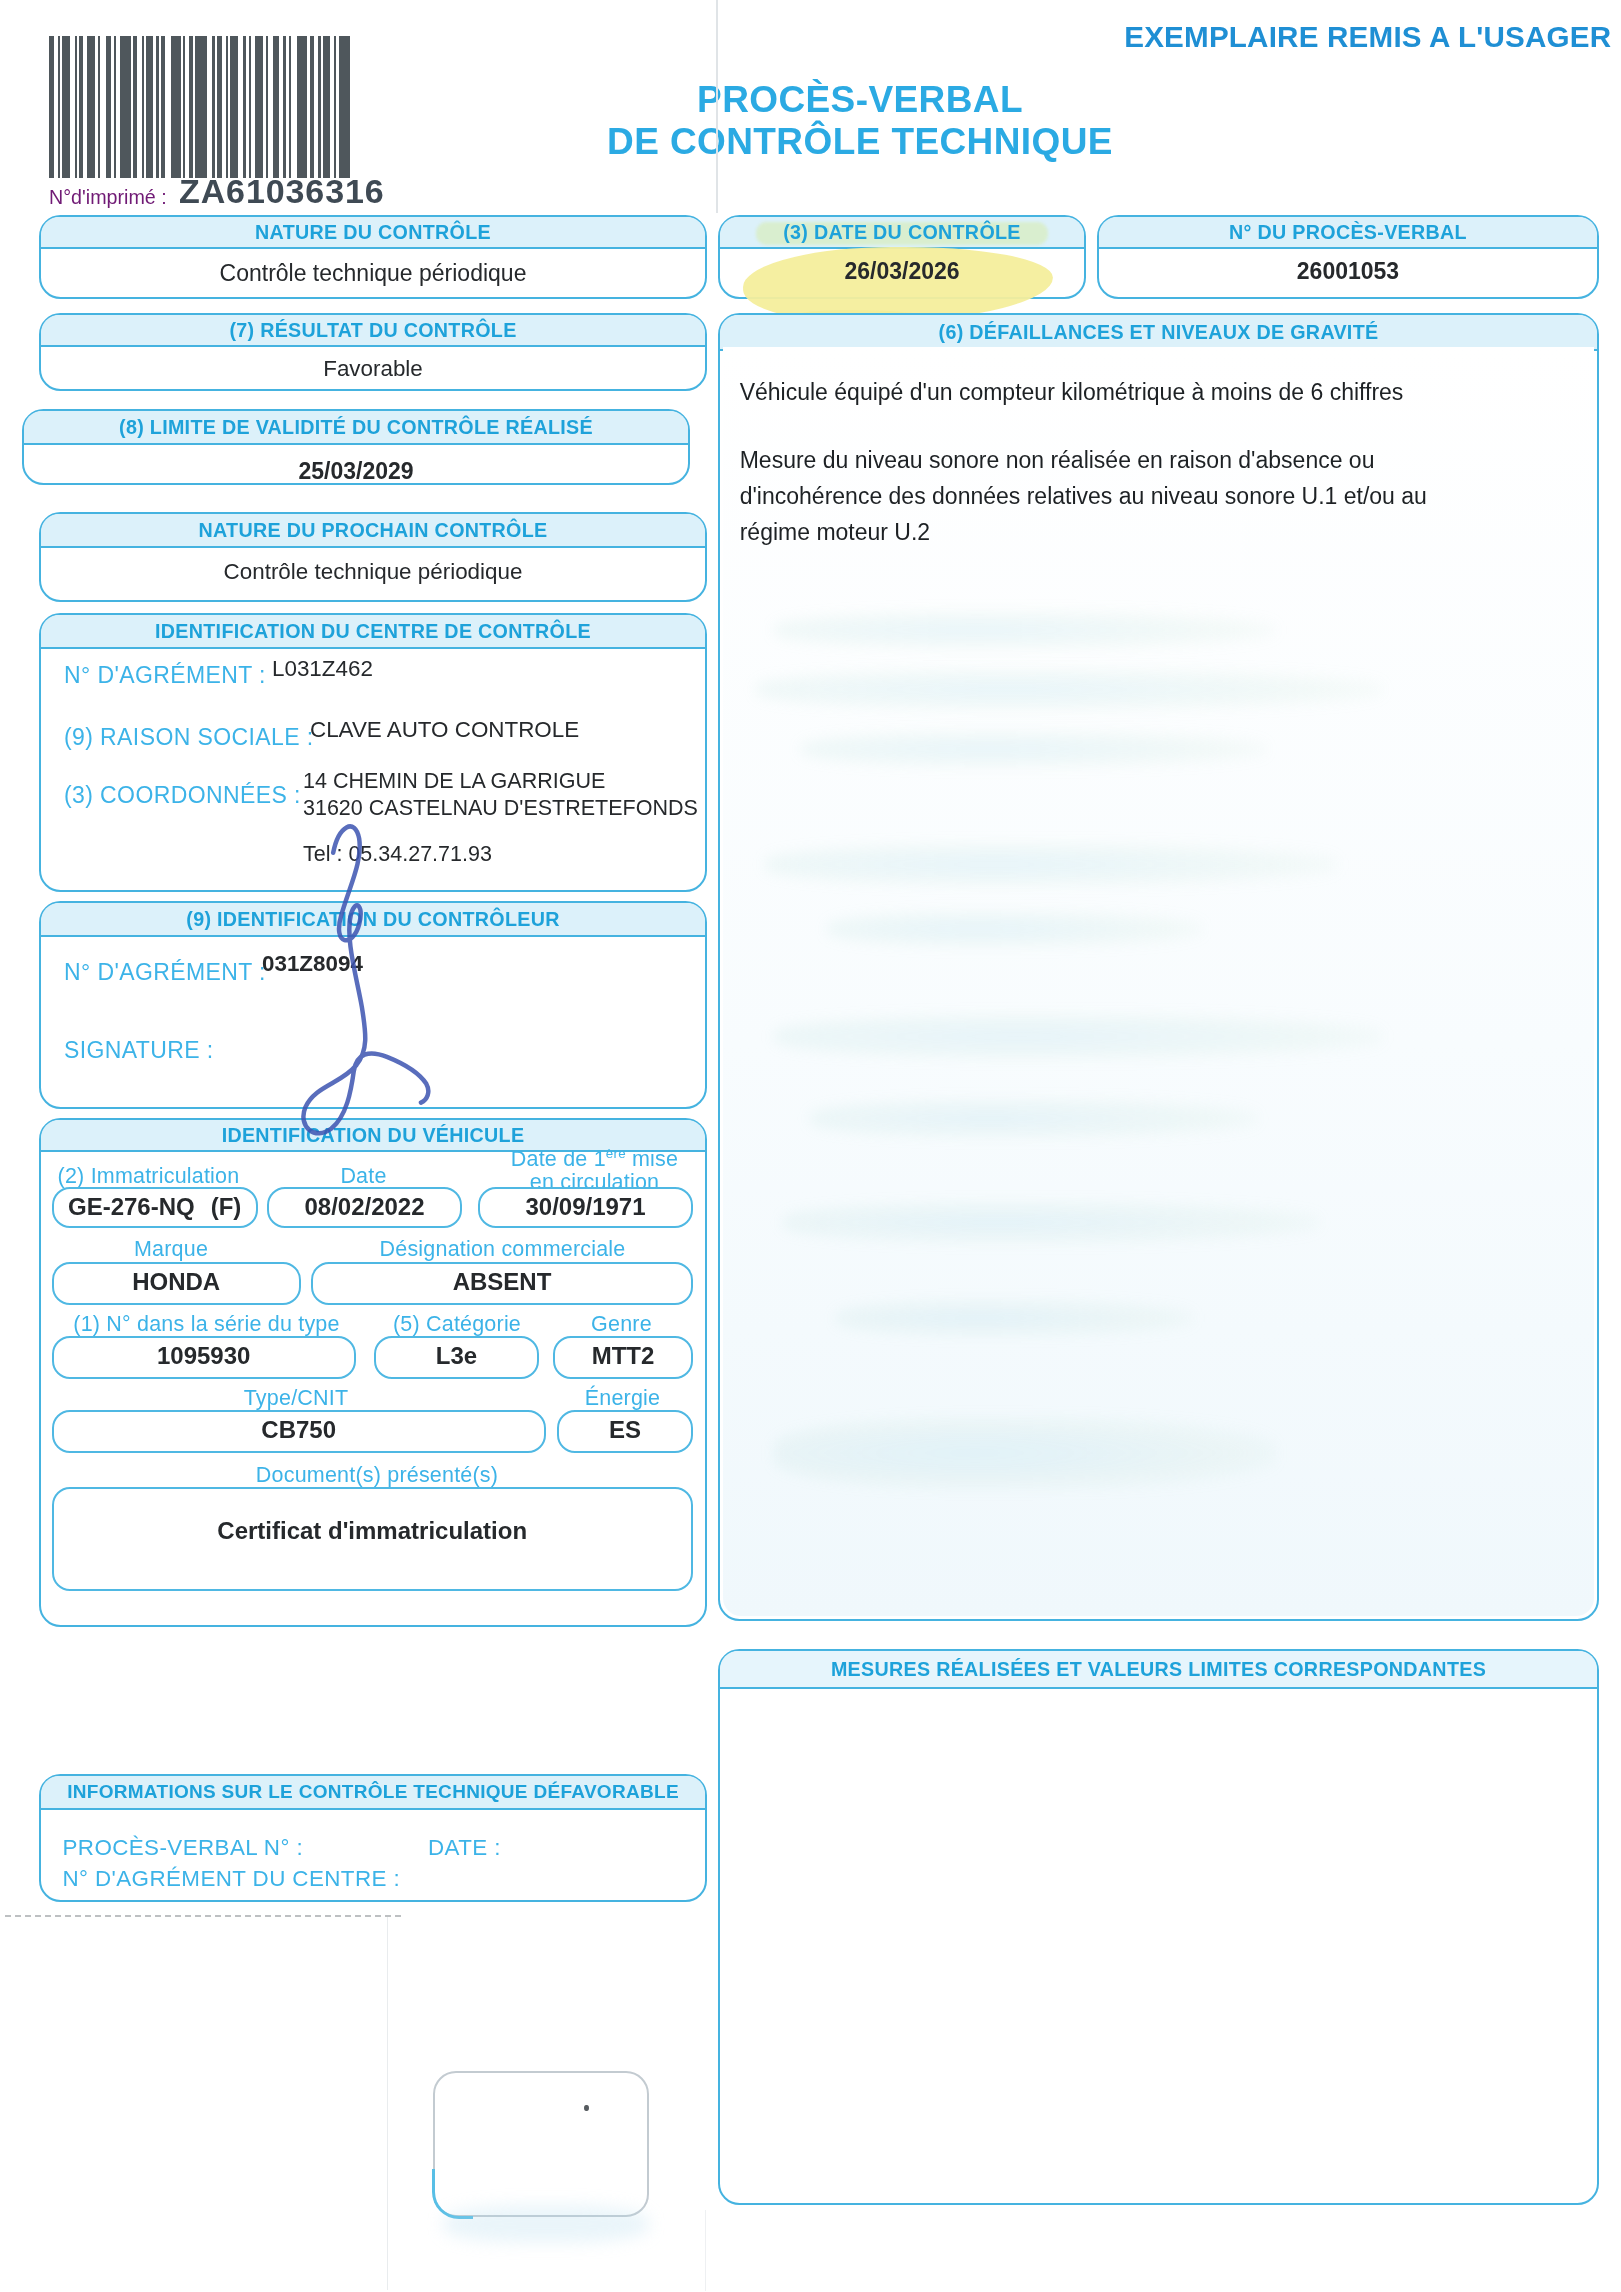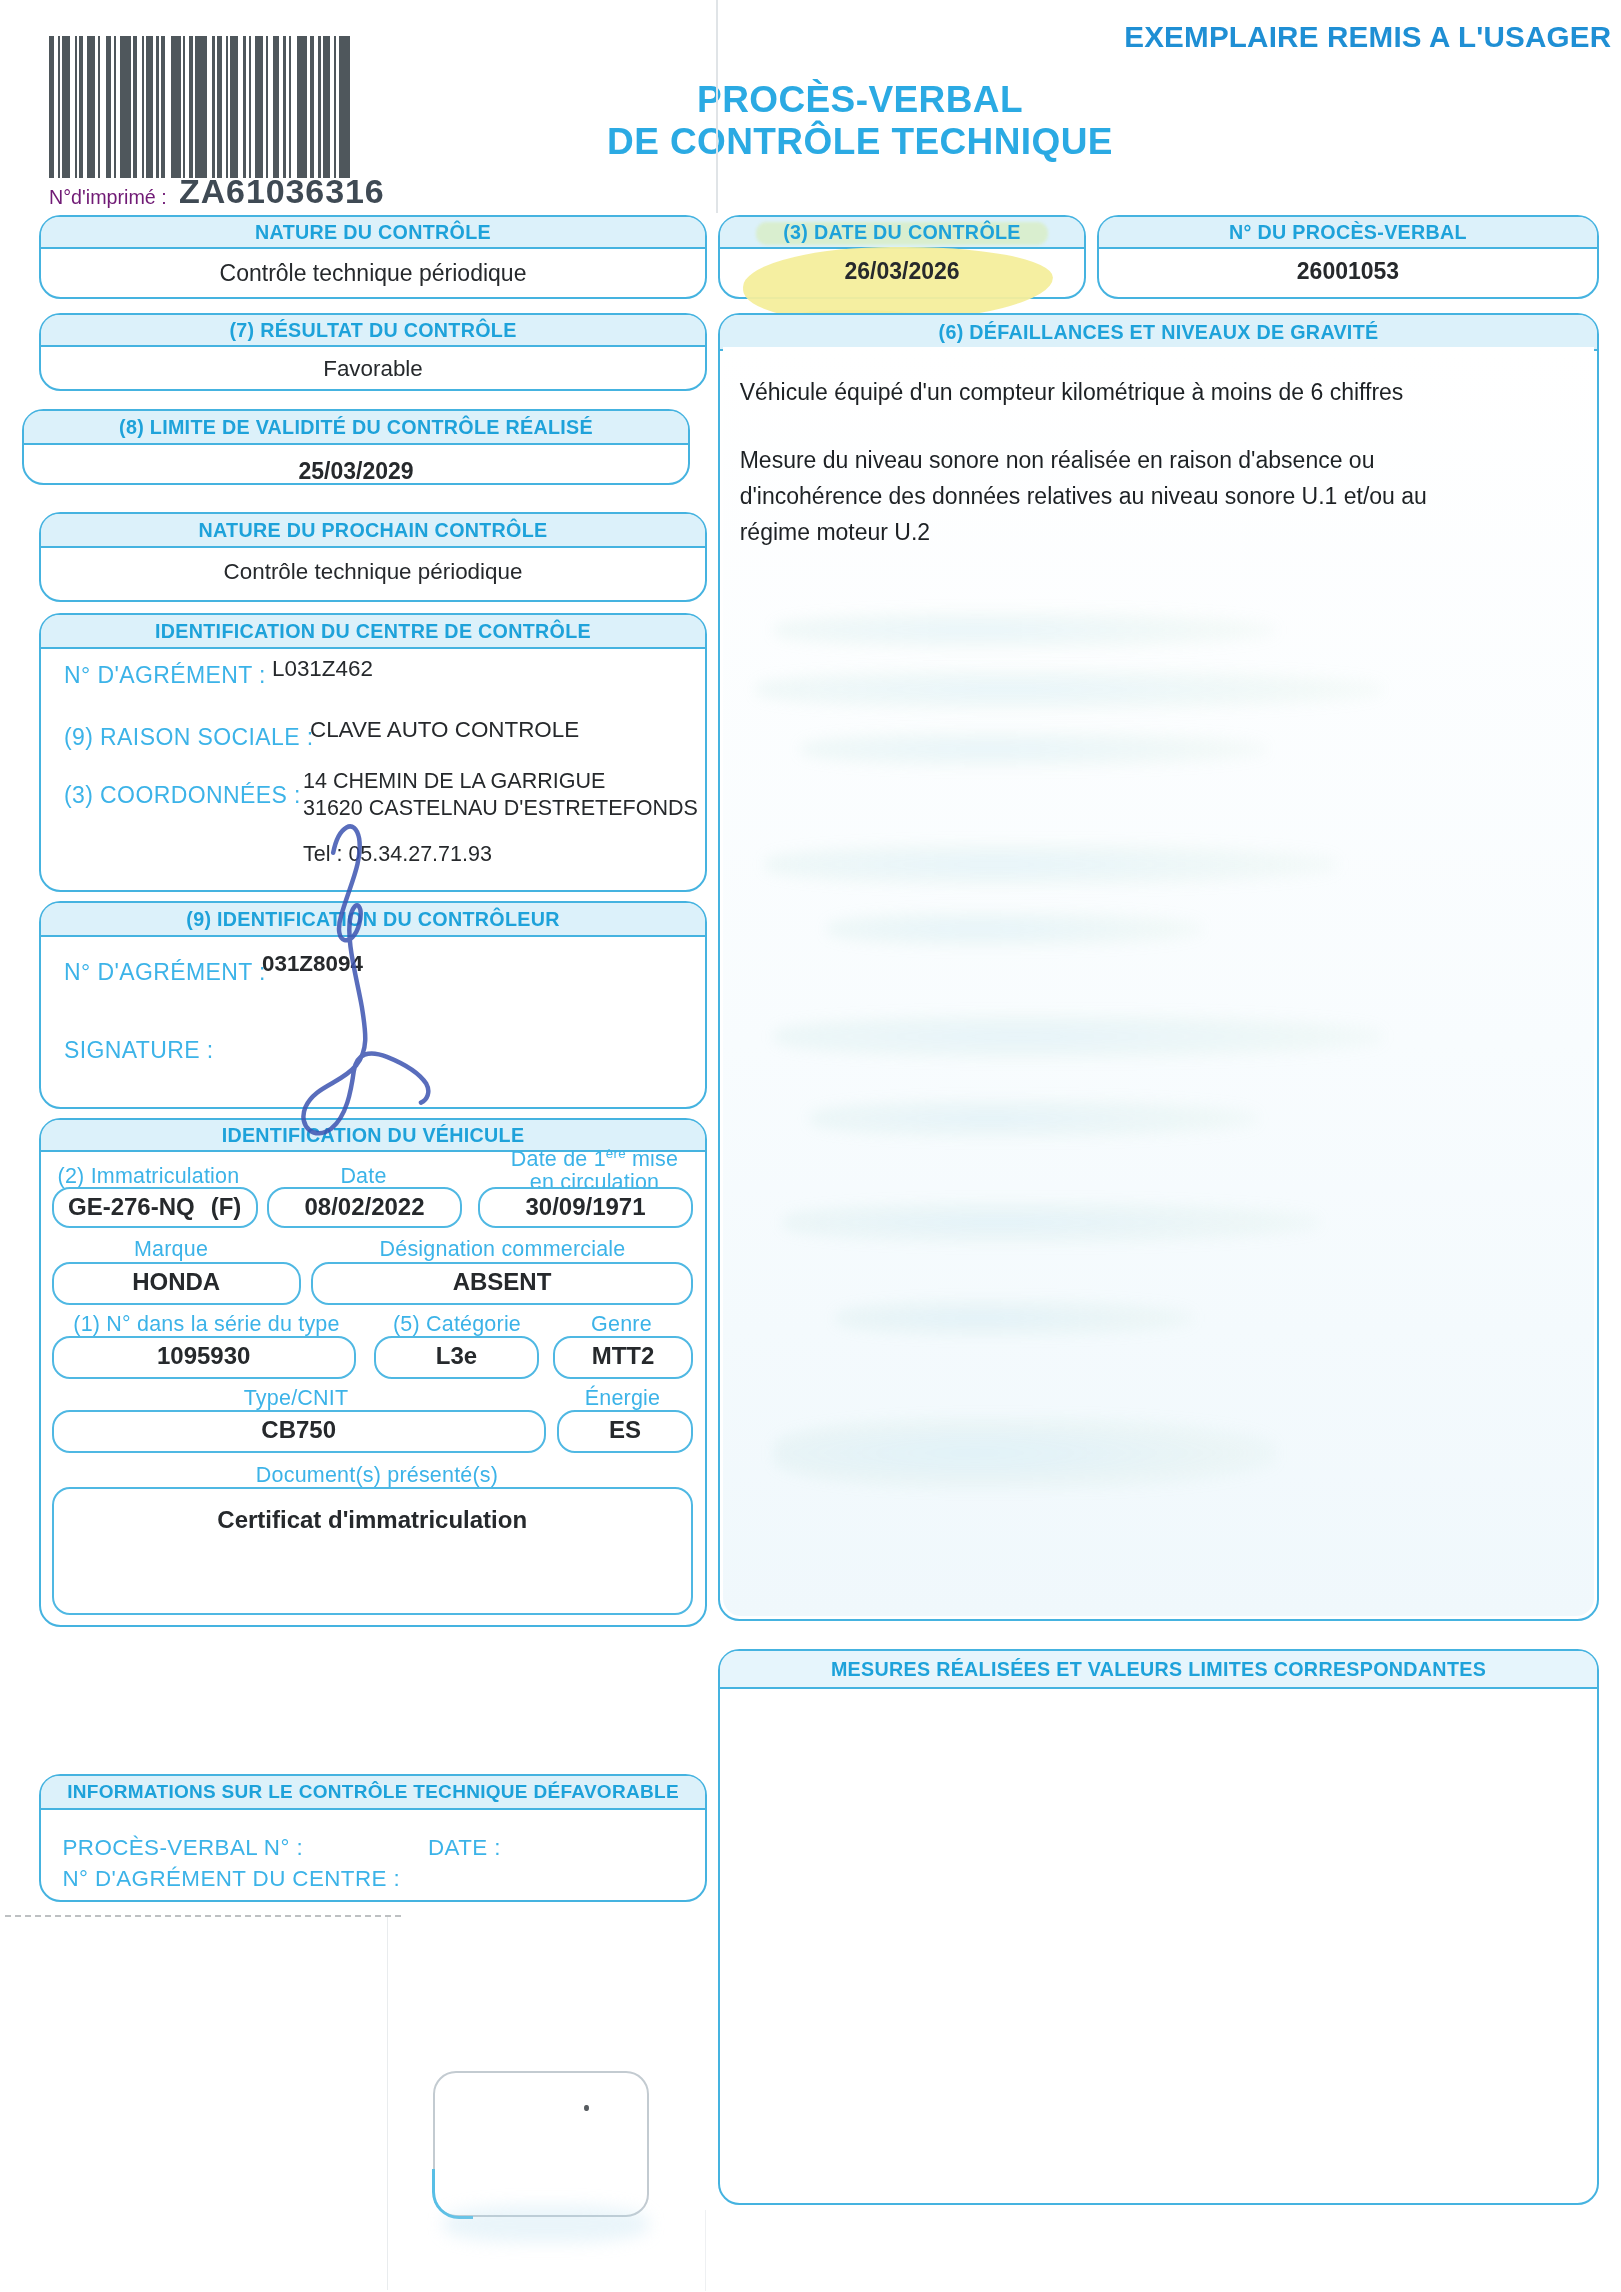--- a/index.html
+++ b/index.html
@@ -251,21 +251,21 @@
     <div class="pill" style="left:10.7px;top:216px;width:304px;height:43px;">1095930</div>
     <div class="pill" style="left:333px;top:216px;width:165px;height:43px;">L3e</div>
     <div class="pill" style="left:512px;top:216px;width:140px;height:43px;">MTT2</div>
 
     <div class="vlbl" style="left:143px;top:267px;width:224px;">Type/CNIT</div>
     <div class="vlbl" style="left:510px;top:267px;width:143px;">Énergie</div>
     <div class="pill" style="left:10.7px;top:290px;width:494px;height:43px;">CB750</div>
     <div class="pill" style="left:516px;top:290px;width:136px;height:43px;text-align:right;">ES</div>
 
     <div class="vlbl" style="left:206px;top:344px;width:260px;">Document(s) présenté(s)</div>
-    <div class="pill" style="left:10.7px;top:367px;width:641px;height:128px;padding-top:17px;font-weight:bold;">Certificat d'immatriculation</div>
+    <div class="pill" style="left:10.7px;top:367px;width:641px;height:104px;padding-top:28px;font-weight:bold;">Certificat d'immatriculation</div>
   </div>
 
 
   <div class="box" style="left:39px;top:1774px;width:668px;height:128px;">
     <div class="hd" style="font-size:19px;">INFORMATIONS SUR LE CONTRÔLE TECHNIQUE DÉFAVORABLE</div>
     <div class="cyanlbl" style="left:21.5px;top:59px;font-size:22.4px;">PROCÈS-VERBAL N° :</div>
     <div class="cyanlbl" style="left:387px;top:59px;font-size:22.4px;">DATE :</div>
     <div class="cyanlbl" style="left:21.5px;top:90px;font-size:22.4px;">N° D'AGRÉMENT DU CENTRE :</div>
   </div>
 

